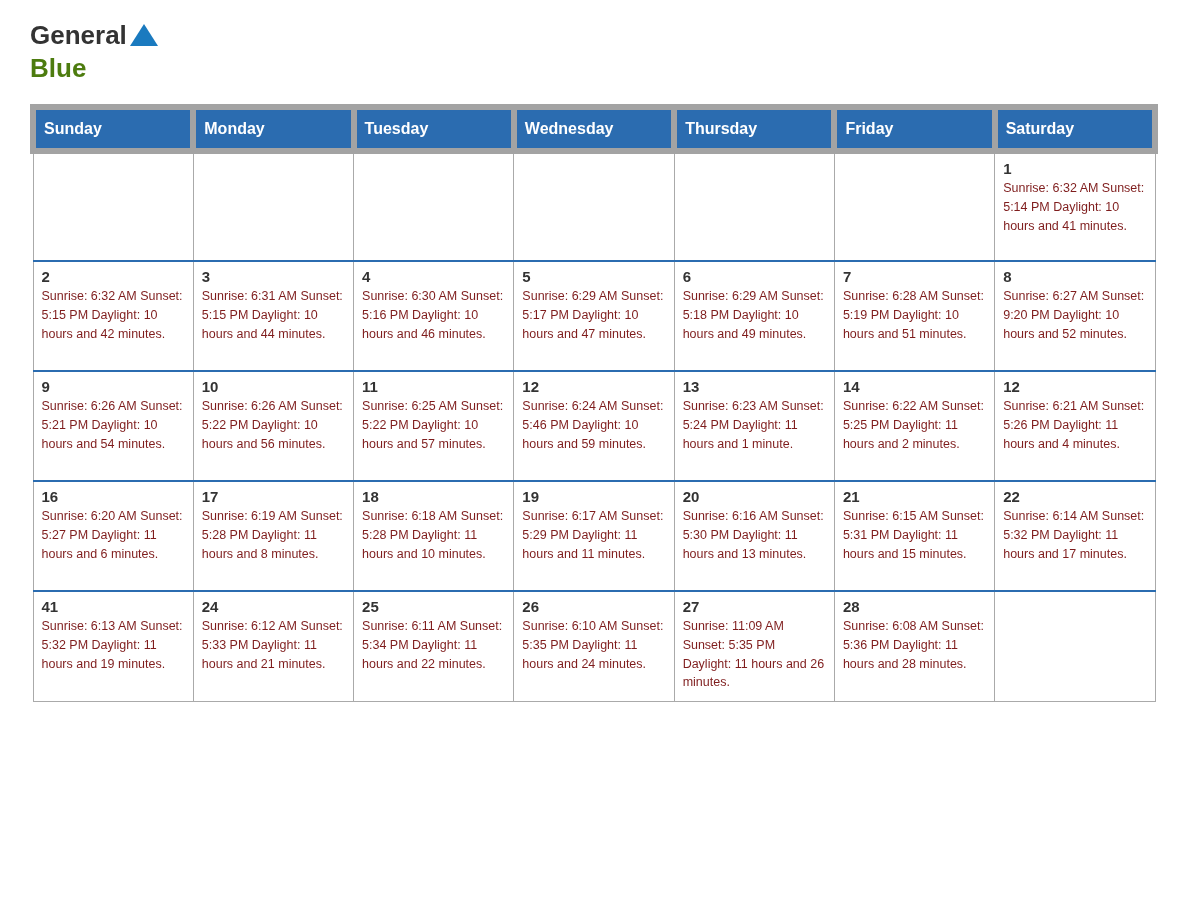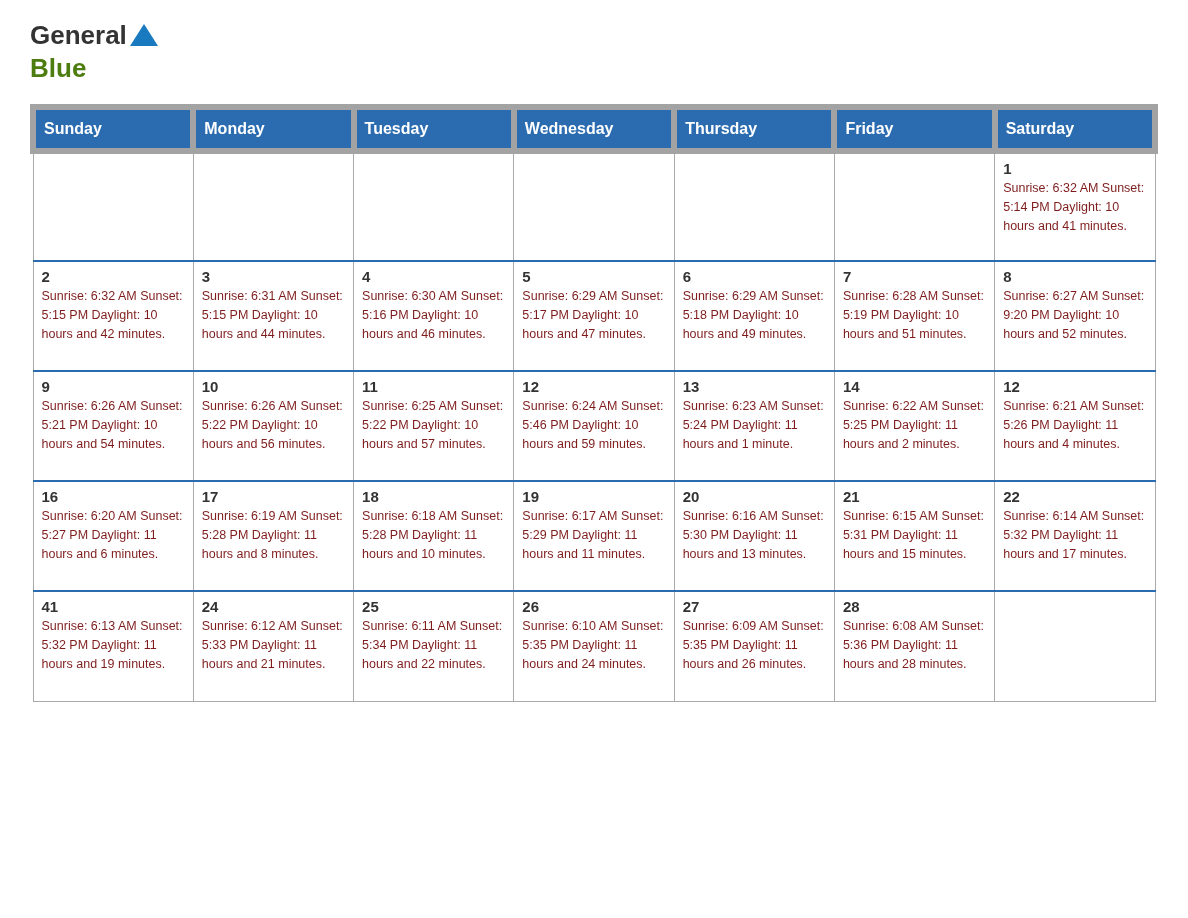--- a/index.html
+++ b/index.html
@@ -328,21 +328,21 @@
         </td>
         <td>
           <span class="day-number">26</span>
           <div class="day-info">Sunrise: 6:10 AM
 Sunset: 5:35 PM
 Daylight: 11 hours
 and 24 minutes.</div>
         </td>
         <td>
           <span class="day-number">27</span>
-          <div class="day-info">Sunrise: 6:09 AM
+          <div class="day-info">Sunrise: 11:09 AM
 Sunset: 5:35 PM
 Daylight: 11 hours
 and 26 minutes.</div>
         </td>
         <td>
           <span class="day-number">28</span>
           <div class="day-info">Sunrise: 6:08 AM
 Sunset: 5:36 PM
 Daylight: 11 hours
 and 28 minutes.</div>

